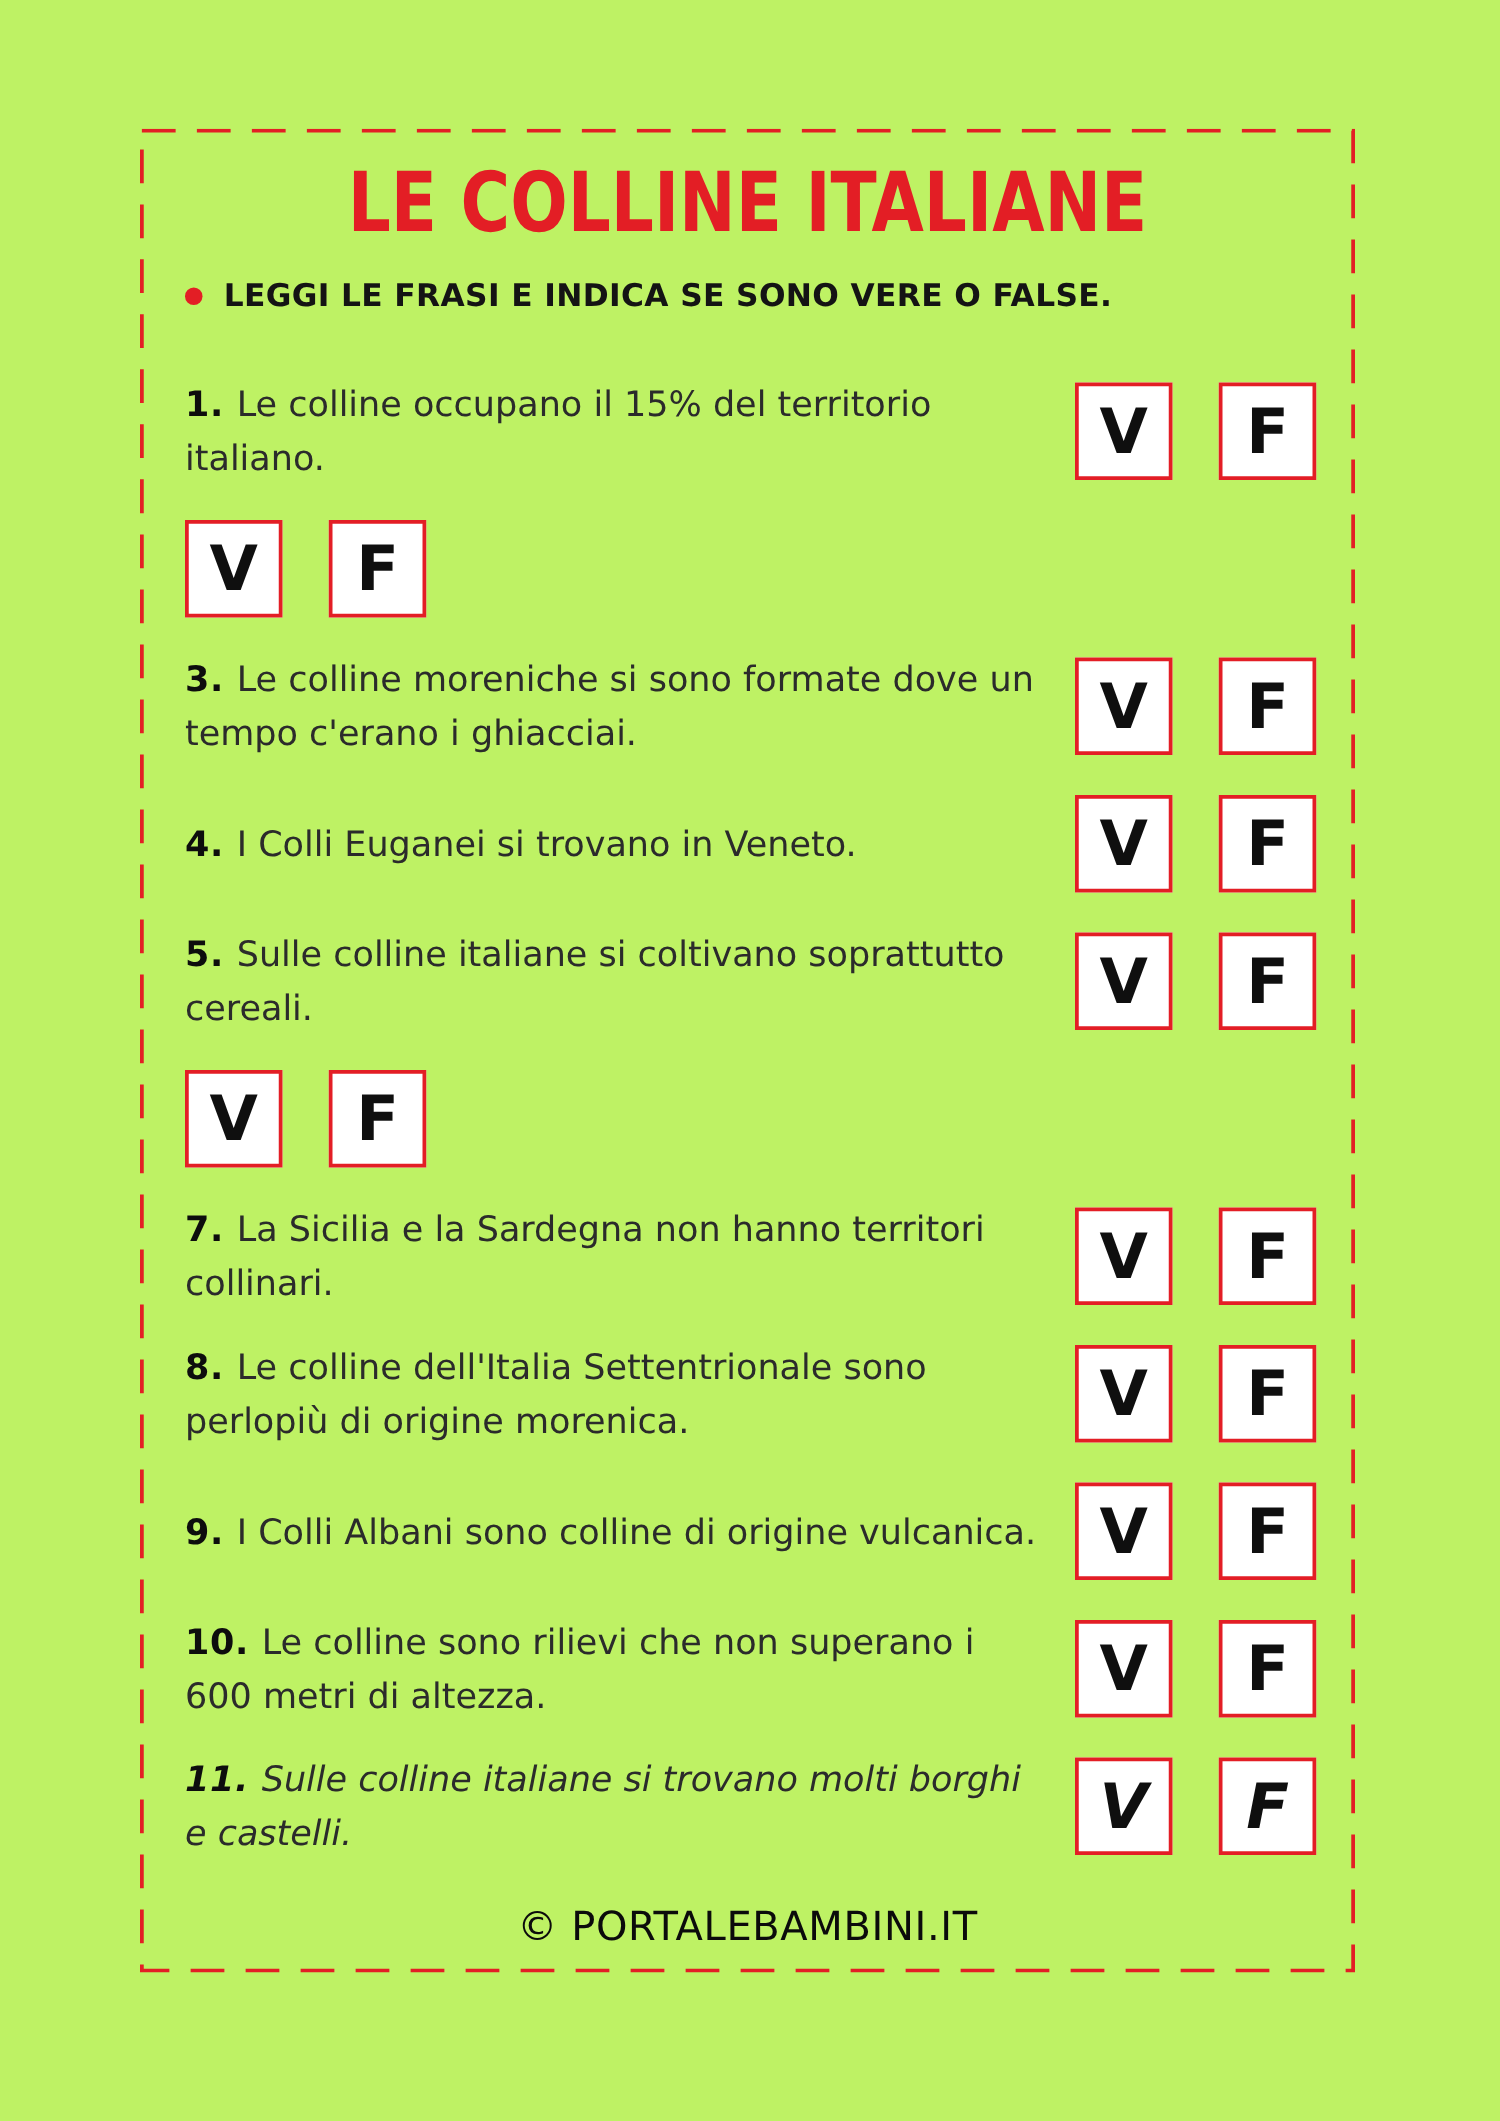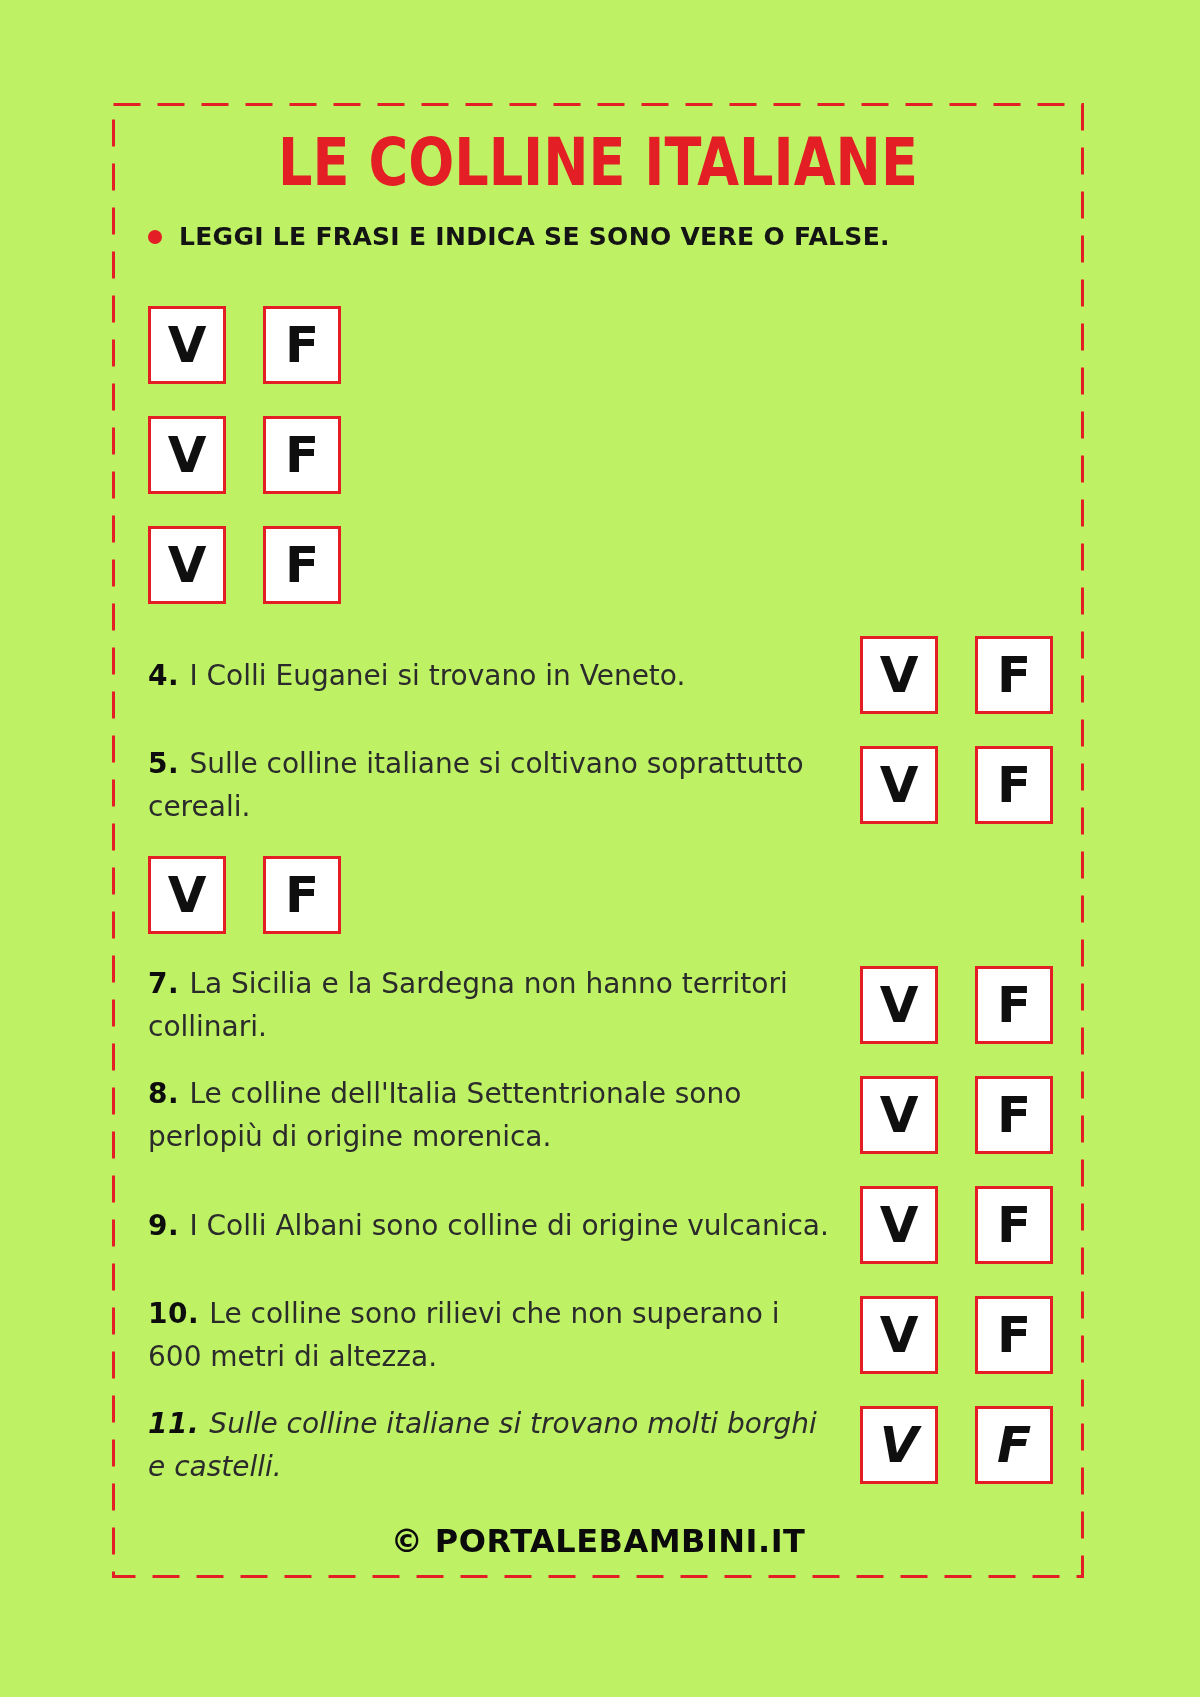--- a/index.html
+++ b/index.html
@@ -110,21 +110,21 @@
     color: #0f0f0f;
   }
   .footer {
     position: absolute;
     left: 112px;
     top: 1522px;
     width: 972px;
     margin: 0;
     text-align: center;
     font-size: 32px;
-    font-weight: 700;
+    font-weight: 400;
     letter-spacing: 0.5px;
     color: #0b0b0b;
   }
 </style>
 </head>
 <body>
 
 <div class="page">
 
   <svg class="frame" width="972" height="1475" aria-hidden="true">
@@ -133,42 +133,50 @@
 
   <h1 class="title">LE COLLINE ITALIANE</h1>
 
   <div class="instruction">
     <span class="bullet"></span>
     <span class="instruction-text">LEGGI LE FRASI E INDICA SE SONO VERE O FALSE.</span>
   </div>
 
   <div class="questions" id="questions">
   <div class="q-row">
-    <div class="vf">
-      <div class="box">
-        <span class="letter">V</span>
-      </div>
-      <div class="box">
-        <span class="letter">F</span>
-      </div>
-    </div>
-  </div>
-
-  <div class="q-row">
-    <div class="vf">
-      <div class="box">
-        <span class="letter">V</span>
-      </div>
-      <div class="box">
-        <span class="letter">F</span>
-      </div>
-    </div>
-  </div>
-
-  <div class="q-row">
+    <p class="q-text">
+      <span class="q-num">1. </span>
+      <span class="q-body">Le colline occupano il 15% del territorio italiano.</span>
+    </p>
+    <div class="vf">
+      <div class="box">
+        <span class="letter">V</span>
+      </div>
+      <div class="box">
+        <span class="letter">F</span>
+      </div>
+    </div>
+  </div>
+
+  <div class="q-row">
+    <div class="vf">
+      <div class="box">
+        <span class="letter">V</span>
+      </div>
+      <div class="box">
+        <span class="letter">F</span>
+      </div>
+    </div>
+  </div>
+
+  <div class="q-row">
+    <p class="q-text">
+      <span class="q-num">3. </span>
+      <span class="q-body">Le colline moreniche si sono formate dove un tempo c'erano i ghiacciai.</span>
+    </p>
     <div class="vf">
       <div class="box">
         <span class="letter">V</span>
       </div>
       <div class="box">
         <span class="letter">F</span>
       </div>
     </div>
   </div>
 

